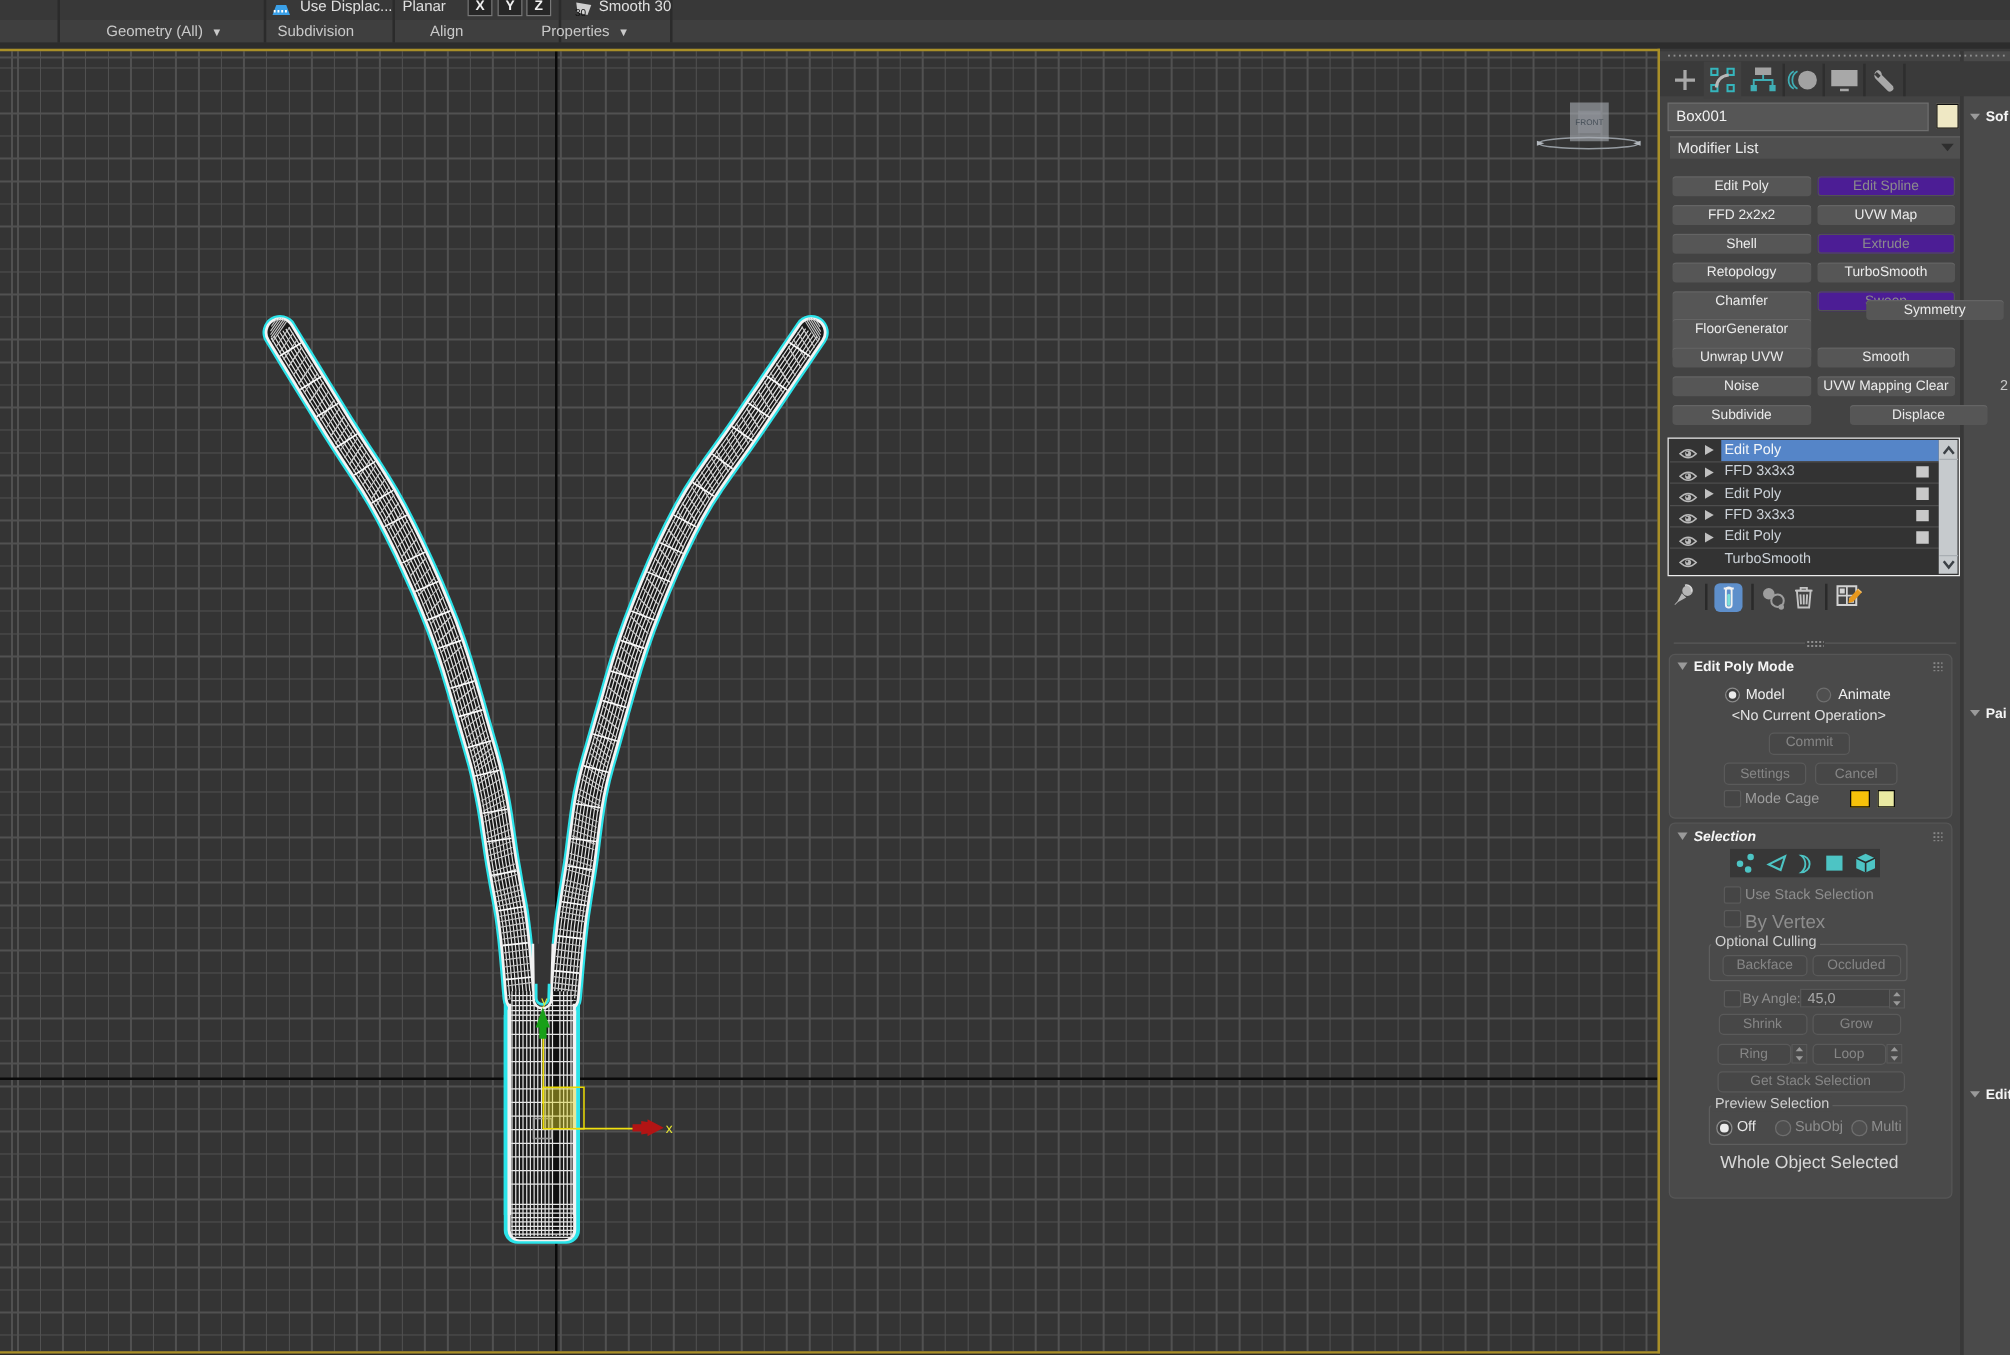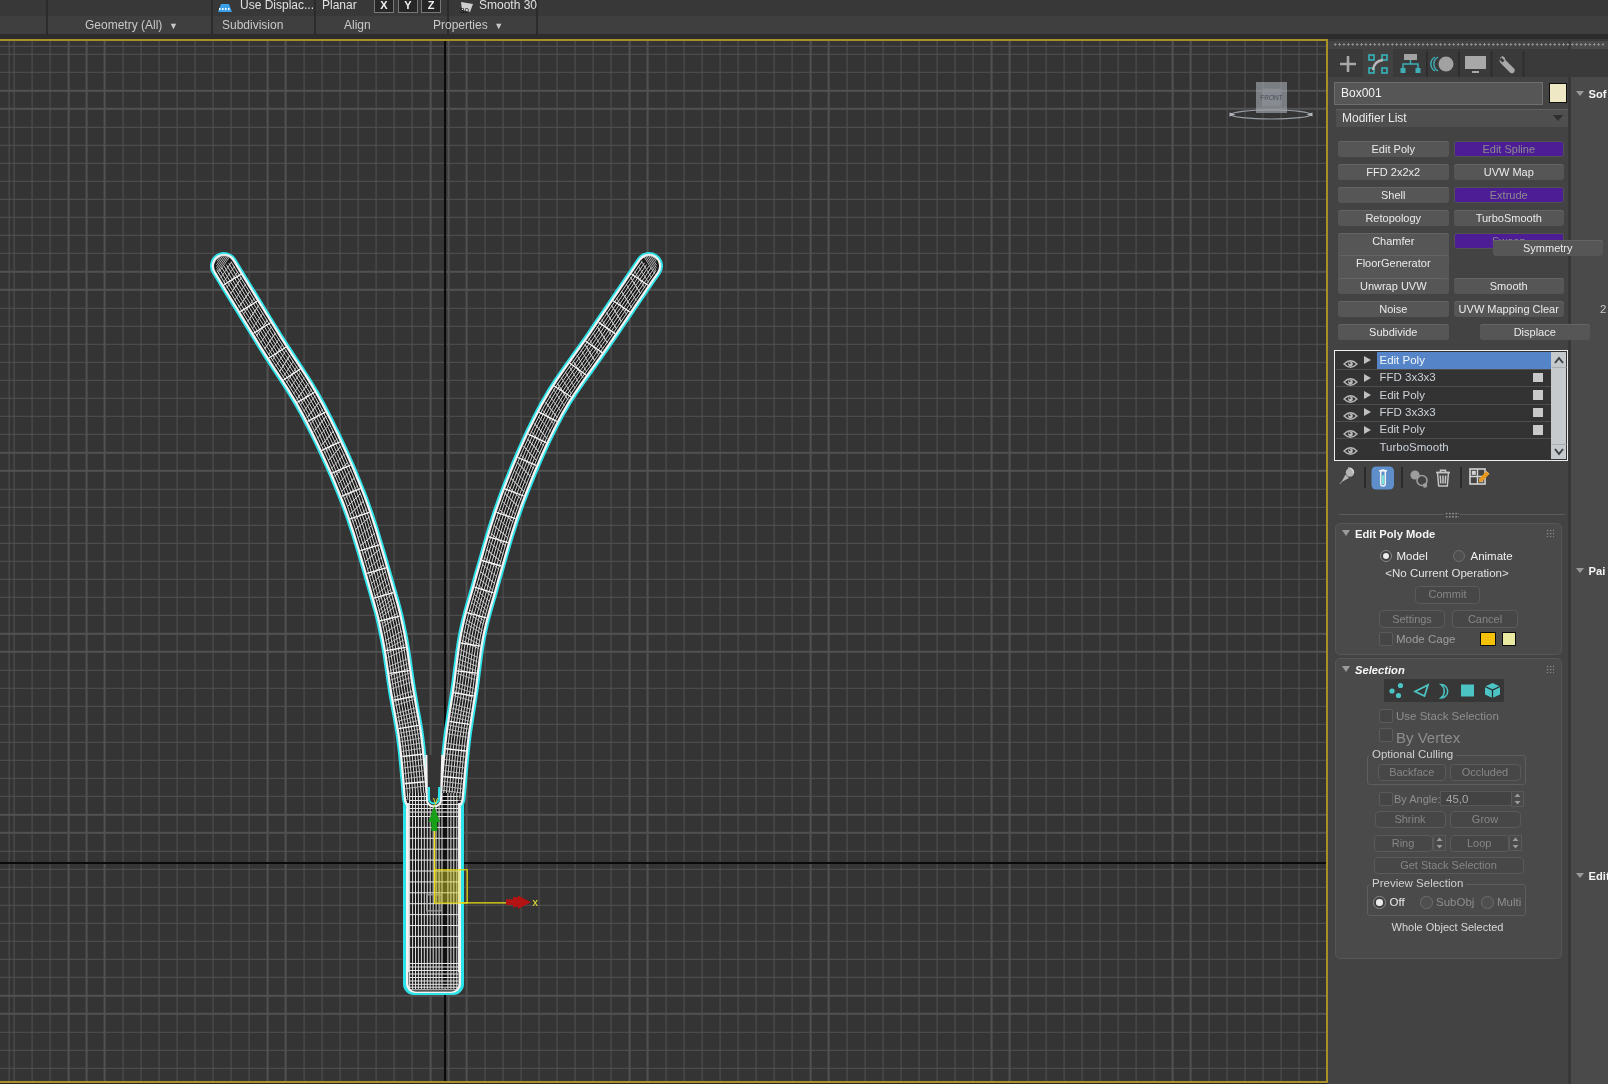--- a/index.html
+++ b/index.html
@@ -709,20 +709,20 @@
 <div class="rbtn" style="left:1373.5px;top:857px;width:148px;height:15px;line-height:15px;">Get Stack Selection</div>
 <div class="grp" style="left:1366.5px;top:884px;width:157px;height:29.5px;"></div>
 <div class="grplab" style="left:1369px;top:876.5px;">Preview Selection</div>
 <div class="a" style="left:1373.2px;top:896.2px;width:12.6px;height:12.6px;border-radius:50%;background:#3f3f3f;border:1.6px solid #8a8a8a;box-sizing:border-box;"></div>
 <div class="a" style="left:1376.3px;top:899.3px;width:6.4px;height:6.4px;border-radius:50%;background:#ebebeb;"></div>
 <div class="txt" style="left:1389.5px;top:896px;font-size:11.5px;color:#e8e8e8;">Off</div>
 <div class="a" style="left:1420.2px;top:896.2px;width:12.6px;height:12.6px;border-radius:50%;background:#4f4f4f;border:1.6px solid #6e6e6e;box-sizing:border-box;"></div>
 <div class="txt" style="left:1436px;top:896px;font-size:11.5px;color:#8e8e8e;">SubObj</div>
 <div class="a" style="left:1481.2px;top:896.2px;width:12.6px;height:12.6px;border-radius:50%;background:#4f4f4f;border:1.6px solid #6e6e6e;box-sizing:border-box;"></div>
 <div class="txt" style="left:1497px;top:896px;font-size:11.5px;color:#8e8e8e;">Multi</div>
-<div class="txt" style="left:1447.5px;top:921px;font-size:11px;color:#d8d8d8;transform:translateX(-50%);">Whole Object Selected</div>
+<div class="txt" style="left:1447.5px;top:921px;font-size:14px;color:#d8d8d8;transform:translateX(-50%);">Whole Object Selected</div>
 <div class="tri-d" style="left:1576px;top:91px;border-left-width:4px;border-right-width:4px;border-top-width:5px;"></div>
 <div class="rolltitle" style="left:1588.5px;top:88px;">Sof</div>
 <div class="txt" style="left:1600px;top:303px;font-size:11.5px;color:#c8c8c8;">2</div>
 <div class="tri-d" style="left:1576px;top:568px;border-left-width:4px;border-right-width:4px;border-top-width:5px;"></div>
 <div class="rolltitle" style="left:1588.5px;top:565px;">Pai</div>
 <div class="tri-d" style="left:1576px;top:872.5px;border-left-width:4px;border-right-width:4px;border-top-width:5px;"></div>
 <div class="rolltitle" style="left:1588.5px;top:869.5px;">Edit</div>
 
 </body></html>

